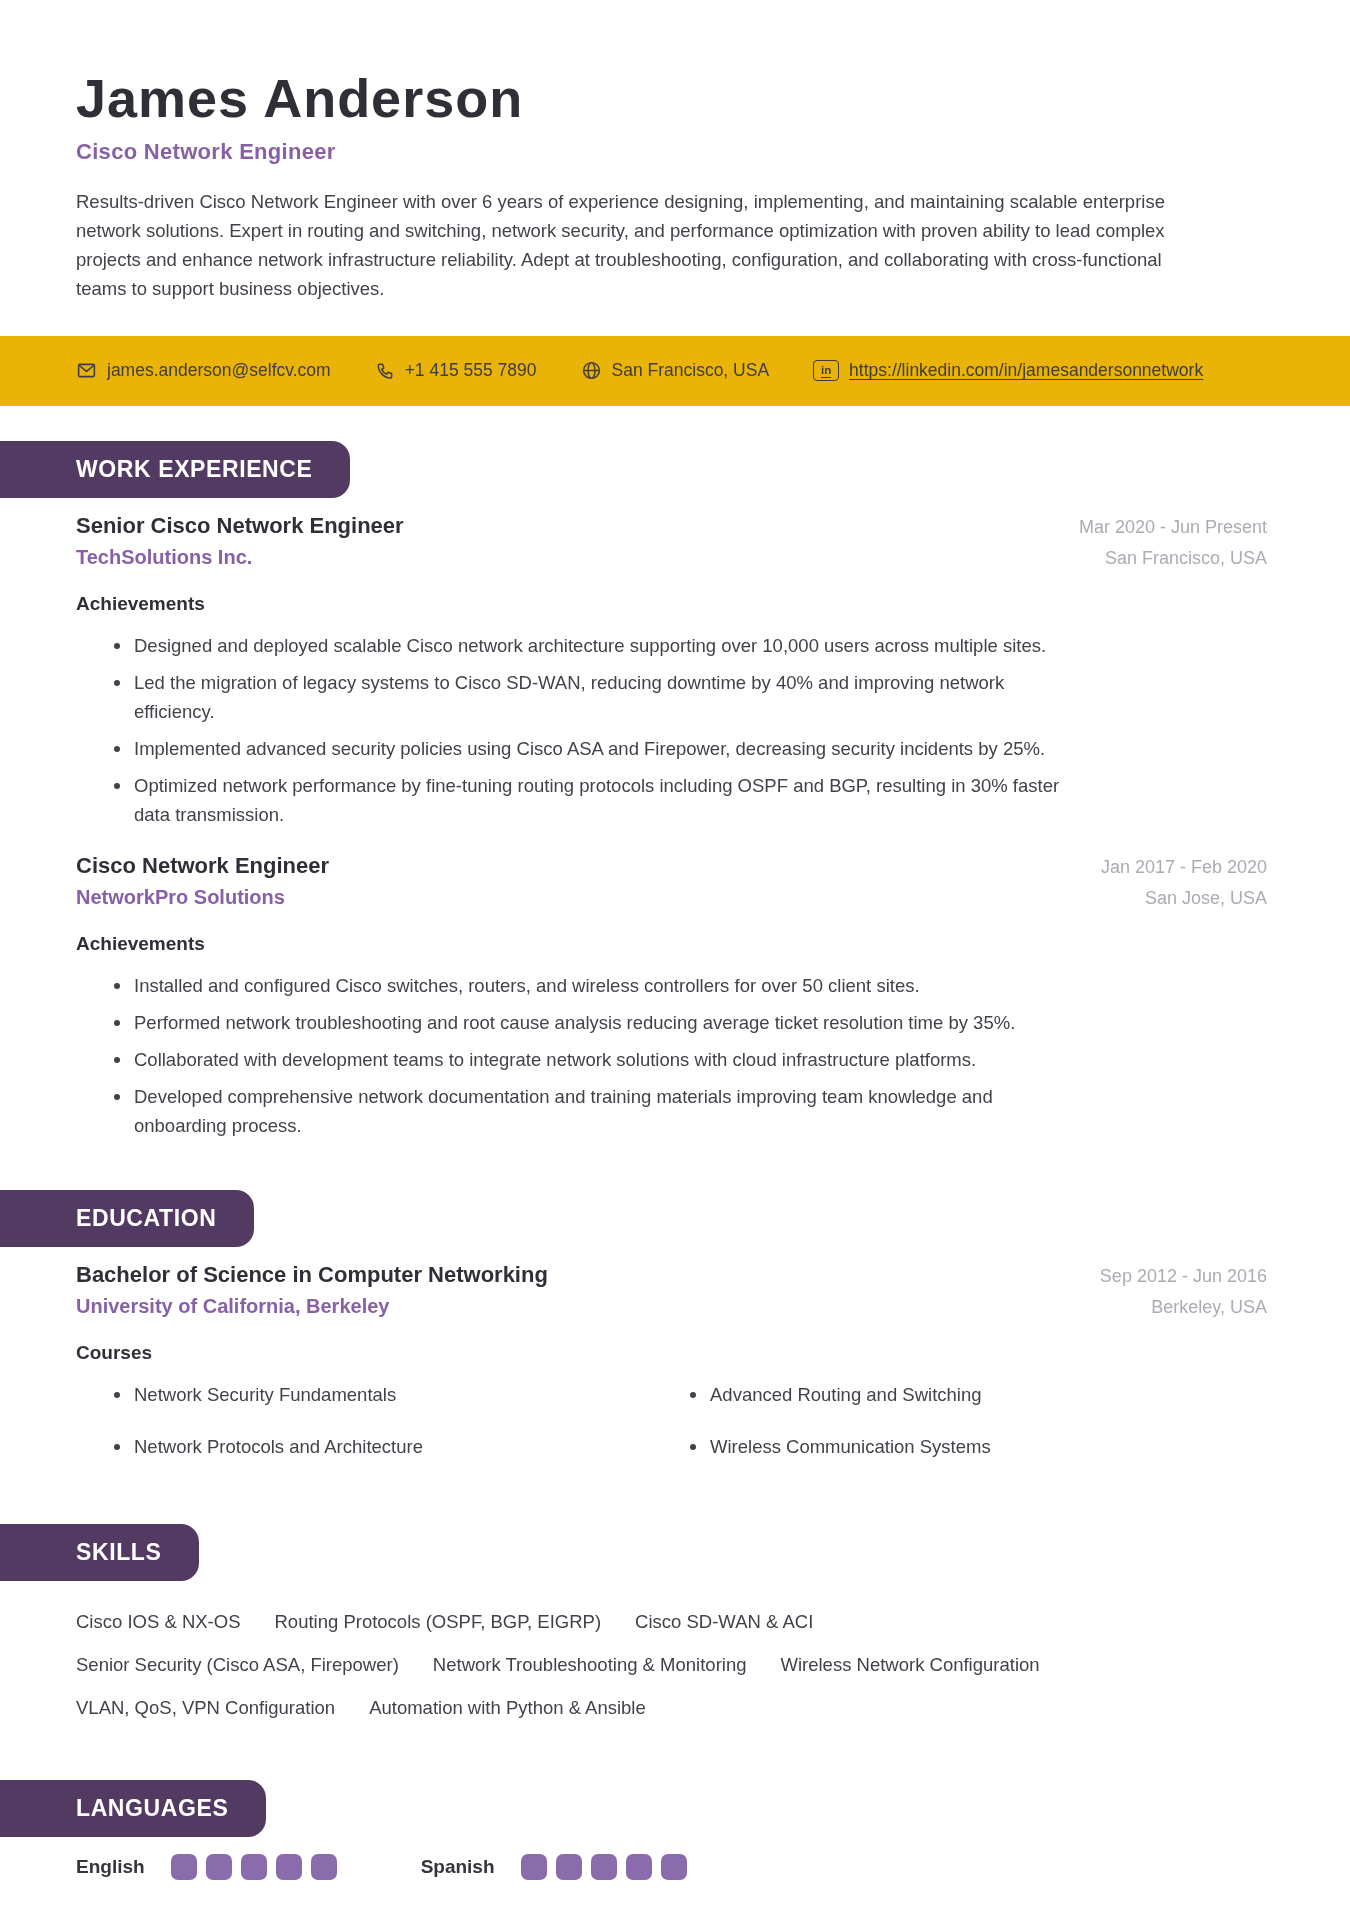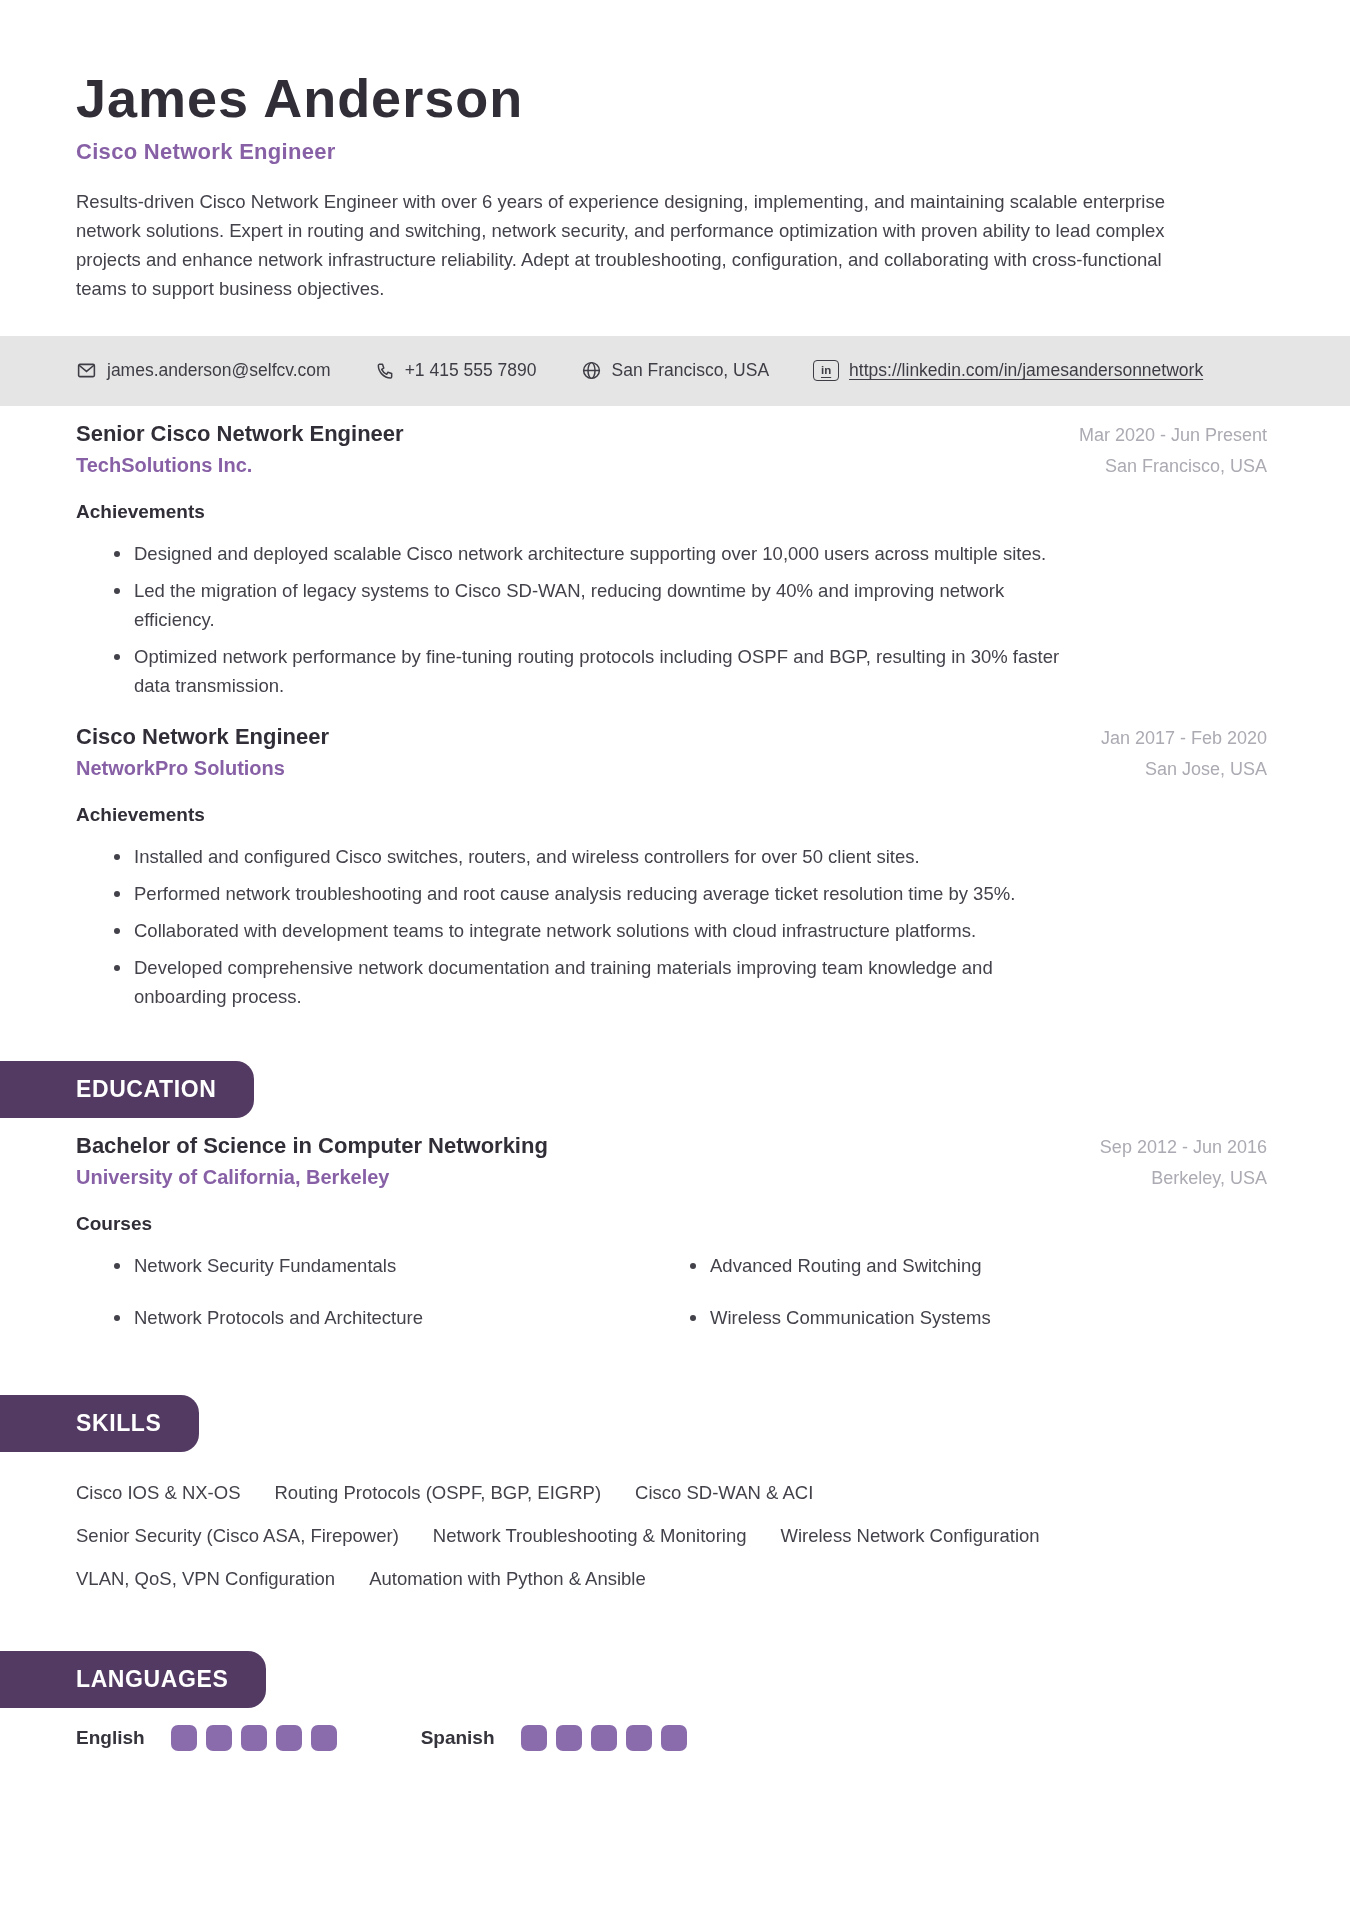--- a/index.html
+++ b/index.html
@@ -37,21 +37,21 @@
     font-size: 18.5px;
     line-height: 29px;
     color: #43414a;
     max-width: 1115px;
   }
   
   .contact-bar {
     margin-top: 33px;
     width: 100%;
     height: 70px;
-    background: #e5e5e5;
+    background: #eab308;
     display: flex;
     align-items: center;
     padding: 0 83px 0 76px;
     gap: 44px;
   }
   .contact-item {
     display: inline-flex;
     align-items: center;
     gap: 10px;
     font-size: 17.5px;
@@ -194,36 +194,40 @@
       </svg>
       <span>San Francisco, USA</span>
     </span>
     <a class="contact-item link" href="#">
       <span class="li-badge">in</span>
       <span>https://linkedin.com/in/jamesandersonnetwork</span>
     </a>
   </div>
 
   <section>
+    <div class="banner">
+      <span>WORK EXPERIENCE</span>
+    </div>
 
     <div class="section-body">
 
       <article class="entry">
         <div class="entry-row">
           <div class="entry-title">Senior Cisco Network Engineer</div>
           <div class="entry-meta">Mar 2020 - Jun Present</div>
         </div>
         <div class="entry-row entry-sub">
           <div class="entry-company">TechSolutions Inc.</div>
           <div class="entry-meta">San Francisco, USA</div>
         </div>
         <div class="label">Achievements</div>
         <ul class="bullets">
           <li>Designed and deployed scalable Cisco network architecture supporting over 10,000 users across multiple sites.</li>
           <li>Led the migration of legacy systems to Cisco SD-WAN, reducing downtime by 40% and improving network efficiency.</li>
+          <li>Implemented advanced security policies using Cisco ASA and Firepower, decreasing security incidents by 25%.</li>
           <li>Optimized network performance by fine-tuning routing protocols including OSPF and BGP, resulting in 30% faster data transmission.</li>
         </ul>
       </article>
 
       <article class="entry" style="margin-top:24px">
         <div class="entry-row">
           <div class="entry-title">Cisco Network Engineer</div>
           <div class="entry-meta">Jan 2017 - Feb 2020</div>
         </div>
         <div class="entry-row entry-sub">

